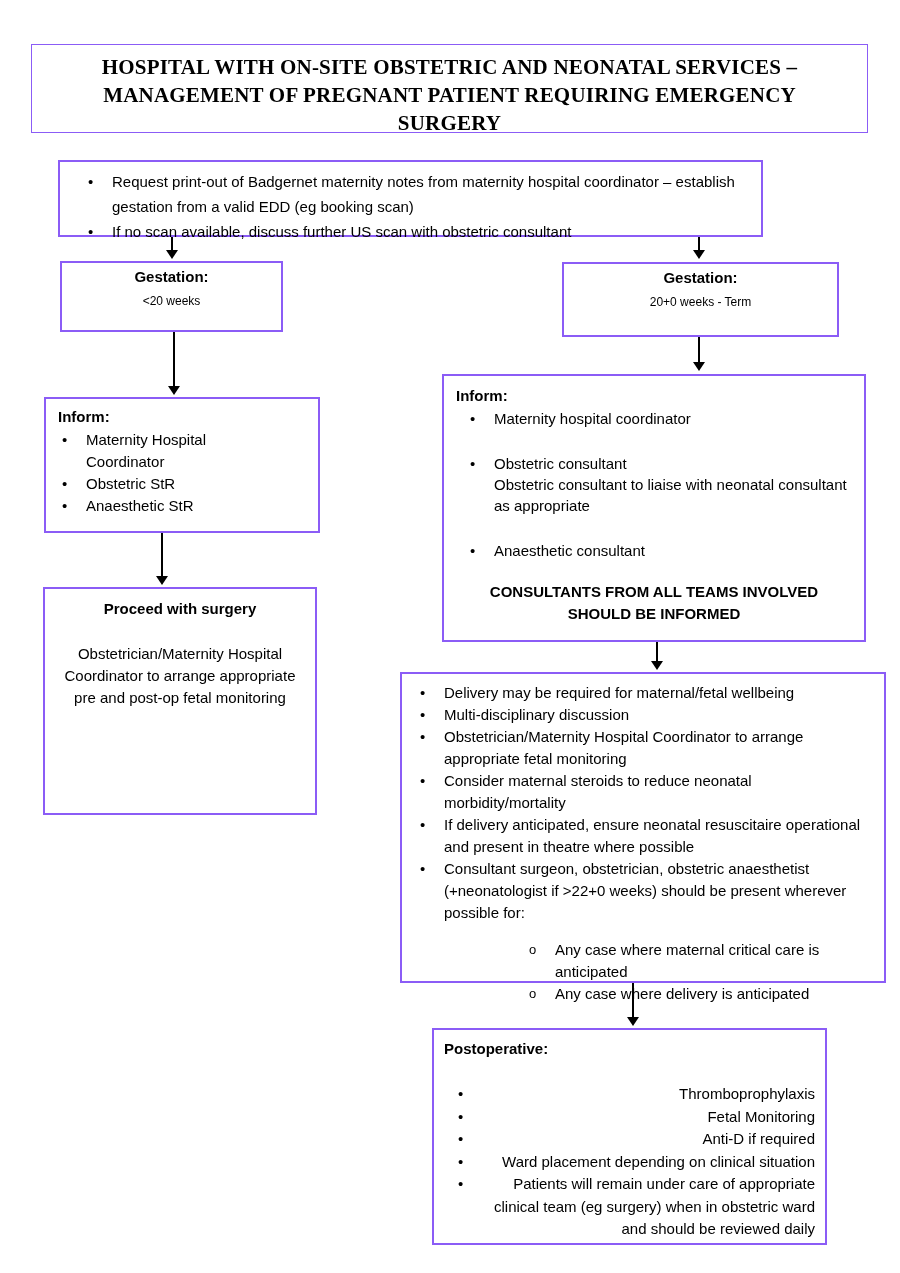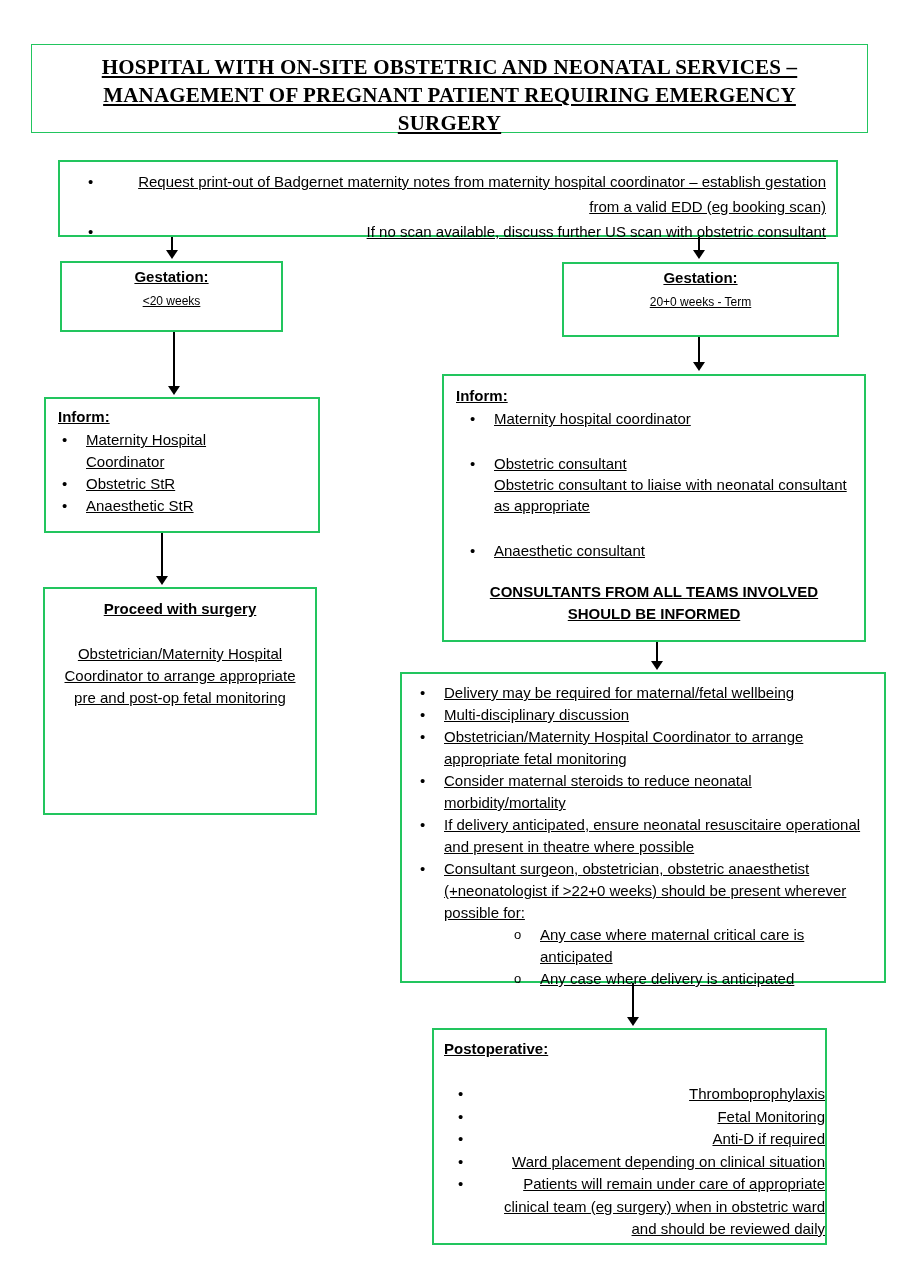--- a/index.html
+++ b/index.html
@@ -1,40 +1,40 @@
 <!DOCTYPE html>
 <html><head>
 <meta charset="utf-8">
 <style>
   html,body { margin:0; padding:0; background:#fff; }
   .page {
     position:relative; width:900px; height:1273px; background:#ffffff;
     font-family:"Liberation Sans","DejaVu Sans",sans-serif; color:#000;
     overflow:hidden;
   }
-  .box { position:absolute; border:2px solid #22c55e; box-sizing:border-box; background:#fff;text-decoration:underline; }
+  .box { position:absolute; border:2px solid #8b5cf6; box-sizing:border-box; background:#fff; }
 
   
   .title-box {
     border-width:1px;
     font-family:"Liberation Serif","DejaVu Serif",serif;
     font-weight:bold; font-size:21px; line-height:28px;
     text-align:center; padding-top:8px; letter-spacing:0.2px;
   }
 
   
   .t { font-size:12px; }
   .hd { font-size:15px; font-weight:bold; }
   .ctr { text-align:center; }
 
   
   ul.b1 { list-style:none; margin:0; padding:0; }
   ul.b1 > li { position:relative; padding-left:38px; font-size:15px; }
   ul.b1 > li::before { content:"\2022"; position:absolute; left:14px; top:0; }
-  ul.b2 { list-style:none; margin:0; padding:0; }
+  ul.b2 { list-style:none; margin:15px; padding:0; }
   ul.b2 > li { position:relative; padding-left:96px; font-size:15px; }
   ul.b2 > li::before { content:"o"; position:absolute; left:70px; top:0; font-size:13px; }
   .preline { white-space:pre-line; }
 
   
   .top-box { padding:7px 10px 0 14px; }
   .top-box ul.b1 > li { line-height:25px; }
 
   .gest { text-align:center; padding-top:1px; line-height:25px; }
 
@@ -54,21 +54,21 @@
   .inform-right ul.b1 > li:last-child { margin-bottom:0; }
   .inform-right .emphasis {
     font-weight:bold; text-align:center; font-size:15px;
     line-height:22px; margin-top:20px; padding:0 24px;
   }
 
   .actions { padding:8px 8px 0 4px; }
   .actions ul.b1 > li { line-height:22px; }
   .actions ul.b2 > li { line-height:22px; }
 
-  .postop { padding:8px 0 0 10px; }
+  .postop { padding:8px 10px 0 10px; }
   .postop .hd { line-height:22px; }
   .postop ul.b1 { margin-top:23px;text-align:right; }
   .postop ul.b1 > li { line-height:22.5px; }
 
   
   .arrow { position:absolute; width:2px; background:#000; }
   .arrow::after {
     content:""; position:absolute; left:50%; transform:translateX(-50%);
     bottom:-9px; width:0; height:0;
     border-left:6px solid transparent; border-right:6px solid transparent;
@@ -79,21 +79,21 @@
 <body>
 
 <div class="page">
 
   <div class="box title-box" style="left:31px; top:44px; width:837px; height:89px;">
     <div>HOSPITAL WITH ON-SITE OBSTETRIC AND NEONATAL SERVICES –</div>
     <div>MANAGEMENT OF PREGNANT PATIENT REQUIRING EMERGENCY</div>
     <div>SURGERY</div>
   </div>
 
-  <div class="box top-box" style="left:58px; top:160px; width:780px; height:77px;text-align:right;">
+  <div class="box top-box" style="left:58px; top:160px; width:705px; height:77px;">
     <ul class="b1">
       <li>Request print-out of Badgernet maternity notes from maternity hospital coordinator – establish gestation from a valid EDD (eg booking scan)</li>
       <li>If no scan available, discuss further US scan with obstetric consultant</li>
     </ul>
   </div>
 
   <div class="arrow" style="left:171px; top:237px; height:13px;"></div>
   <div class="arrow" style="left:698px; top:237px; height:13px;"></div>
 
   <div class="box gest" style="left:60px; top:261px; width:223px; height:71px;">

